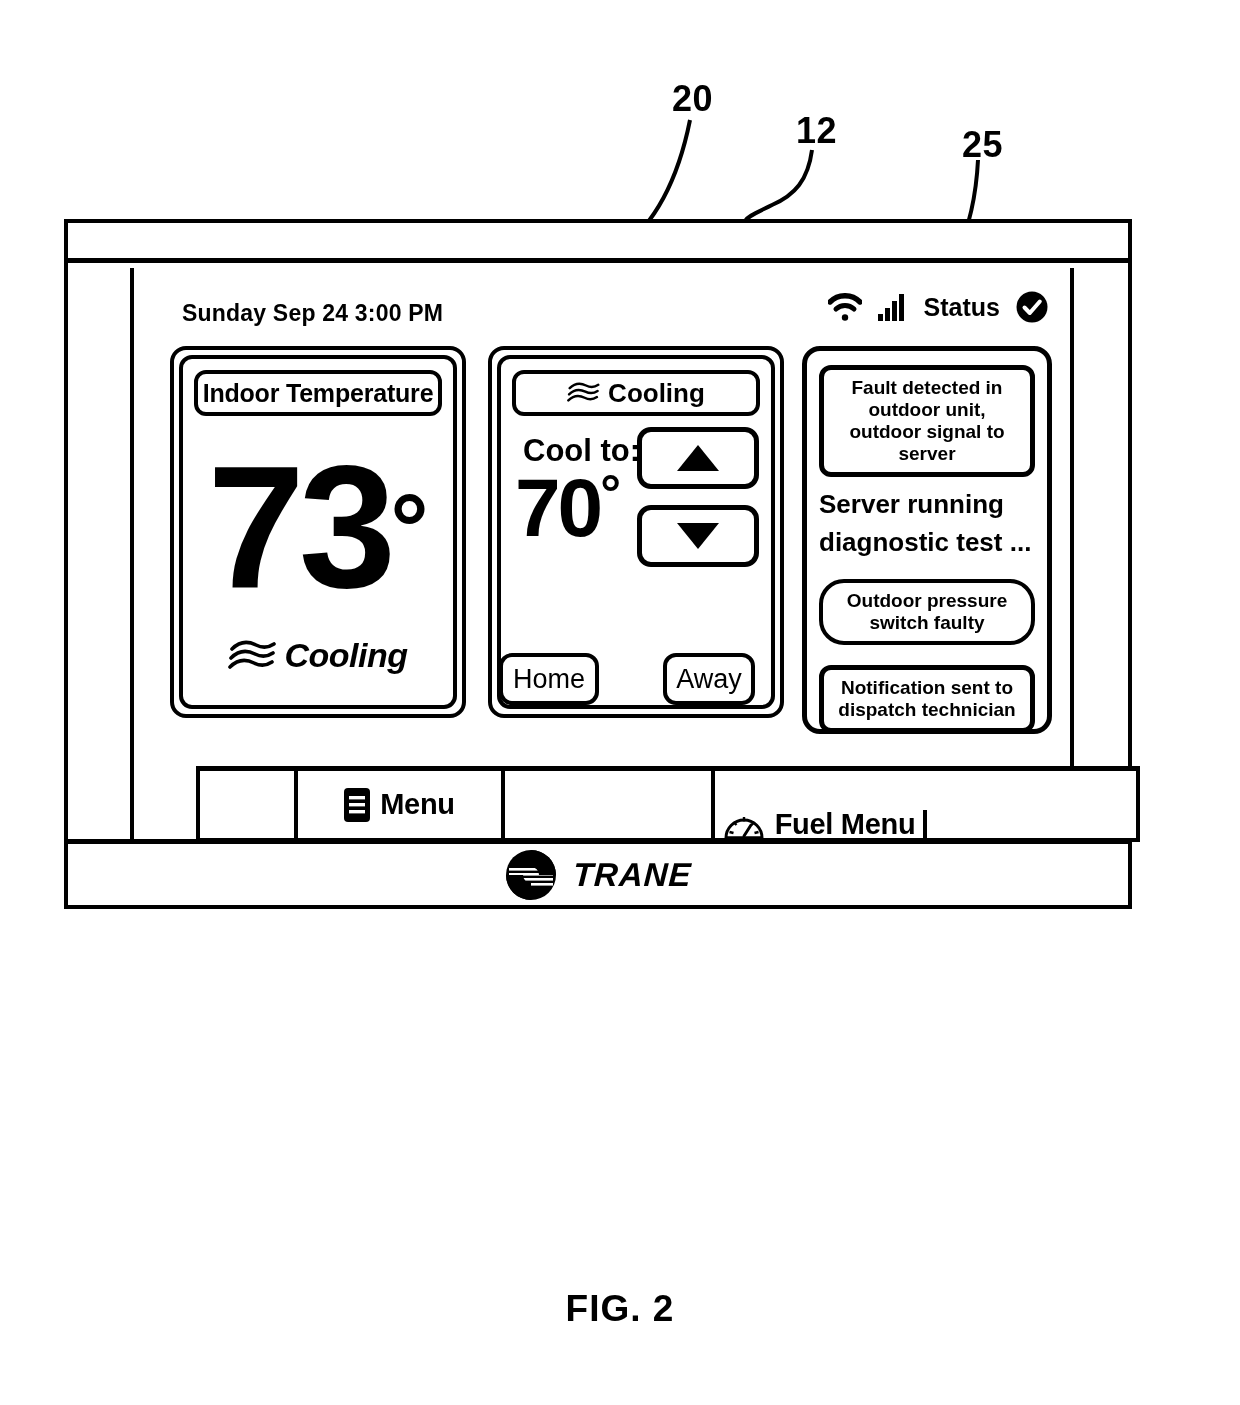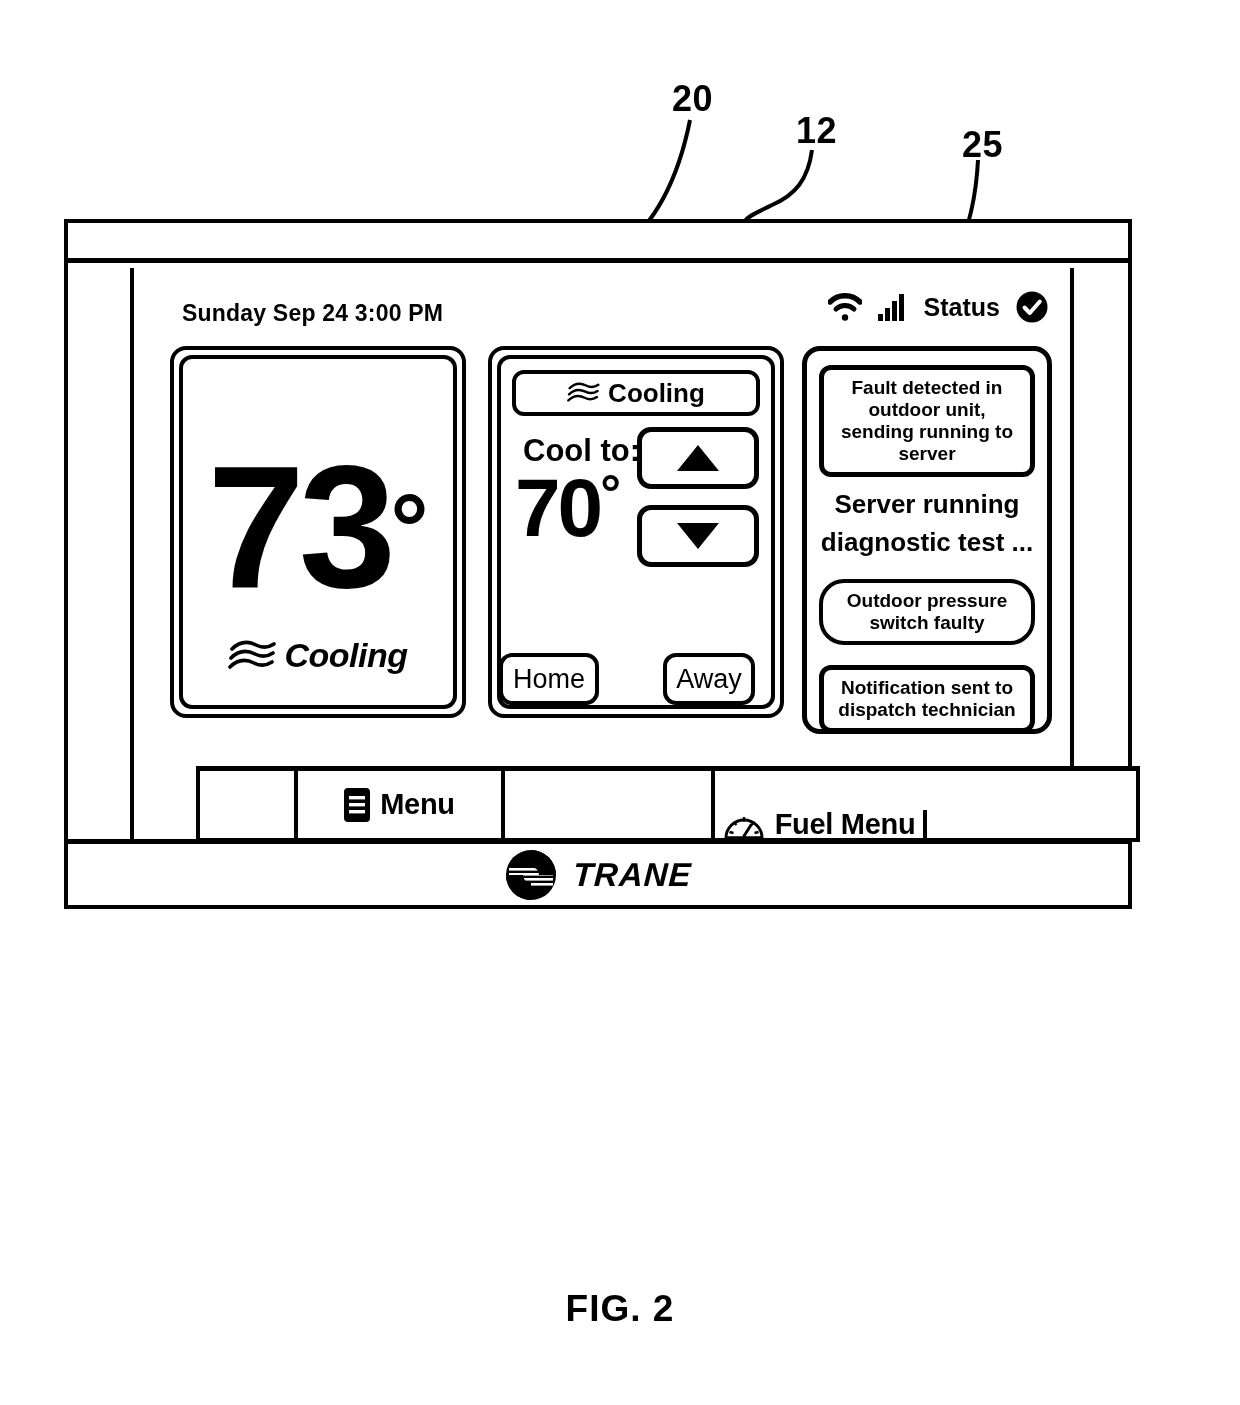--- a/index.html
+++ b/index.html
@@ -124,21 +124,21 @@
   }
   .msg-box{
     border:4px solid #000;border-radius:12px;box-sizing:border-box;
     background:#fff;text-align:center;font-weight:bold;
     padding:7px 6px;margin-bottom:8px;
   }
   .msg-box.b1{font-size:19px;line-height:1.16;border-width:5px;}
   .msg-box.b2{font-size:19px;line-height:1.16;margin-top:12px;border-radius:25px;}
   .msg-box.b3{font-size:19px;line-height:1.16;margin-top:20px;border-width:5px;}
   .msg-plain{
-    text-align:center;font-size:26px;font-weight:bold;line-height:1.45;
+    font-size:26px;font-weight:bold;line-height:1.45;
     margin:9px 0 17px 0;
   }
 
   
   .navbar{
     position:absolute;left:62px;bottom:0;width:944px;height:76px;
     border:4px solid #000;border-top:5px solid #000;box-sizing:border-box;
     display:flex;background:#fff;
   }
   .nav-cell{
@@ -209,20 +209,23 @@
             <circle cx="16" cy="16" r="15.5" fill="#000"></circle>
             <path d="M8.5,16.5 L13.8,22 L23.8,10.5" fill="none" stroke="#fff" stroke-width="4" stroke-linecap="round" stroke-linejoin="round"></path>
           </svg>
         </div>
       </div>
 
       <div class="panels">
 
         <div class="card panel-indoor">
           <div class="card-inner">
+            <div class="pill">
+              <span class="pill-text">Indoor Temperature</span>
+            </div>
             <div class="big-temp">
               <span>73</span>
                 <span class="deg">°</span>
             </div>
             <div class="mode-row">
               <svg class="wave-ico" width="50" height="34" viewBox="0 0 50 34" xmlns="http://www.w3.org/2000/svg">
                 <path d="M4,10 C12,2 20,2 28,6 C34,9 40,9 46,5" fill="none" stroke="#000" stroke-width="3.6" stroke-linecap="round"></path>
                 <path d="M3,19 C11,11 19,11 27,15 C33,18 39,18 45,14" fill="none" stroke="#000" stroke-width="3.6" stroke-linecap="round"></path>
                 <path d="M2,28 C10,20 18,20 26,24 C32,27 38,27 44,23" fill="none" stroke="#000" stroke-width="3.6" stroke-linecap="round"></path>
               </svg>
@@ -257,21 +260,21 @@
             <div class="mini-btn btn-home">
               <span>Home</span>
             </div>
             <div class="mini-btn btn-away">
               <span>Away</span>
             </div>
           </div>
         </div>
 
         <div class="panel-msg">
-          <div class="msg-box b1">Fault detected in outdoor unit, sending running to server</div>
+          <div class="msg-box b1">Fault detected in outdoor unit, outdoor signal to server</div>
           <div class="msg-plain">Server running diagnostic test ...</div>
           <div class="msg-box b2">Outdoor pressure switch faulty</div>
           <div class="msg-box b3">Notification sent to dispatch technician</div>
         </div>
 
       </div>
 
       <div class="navbar">
         <div class="nav-cell nav-c1"></div>
         <div class="nav-cell nav-c2">

